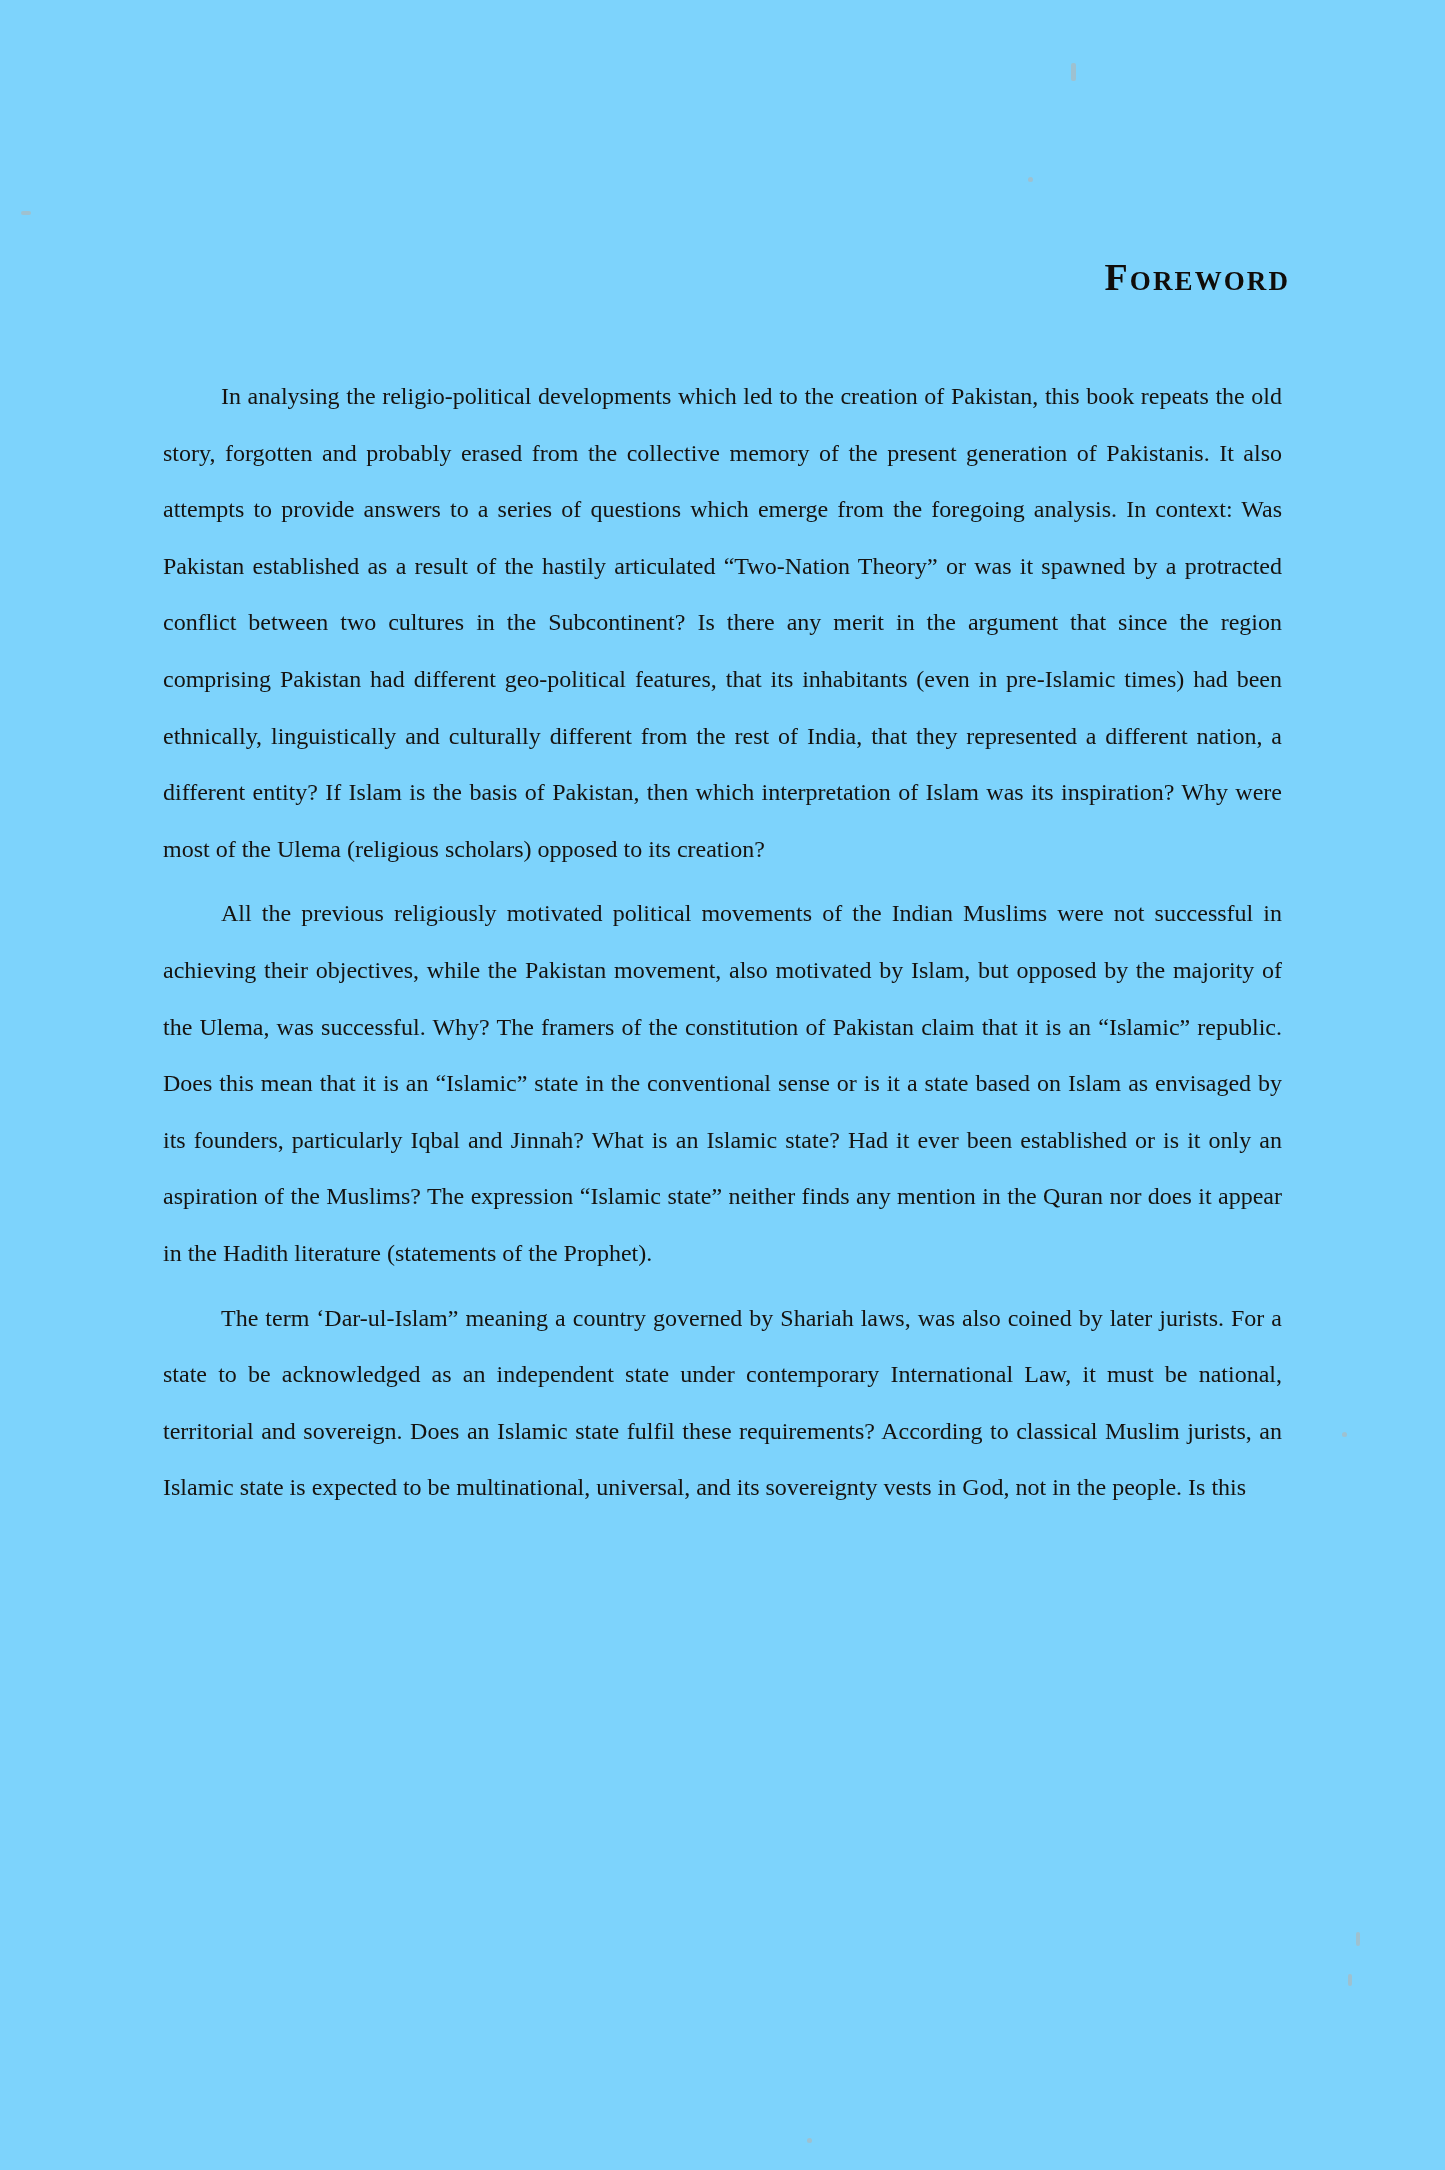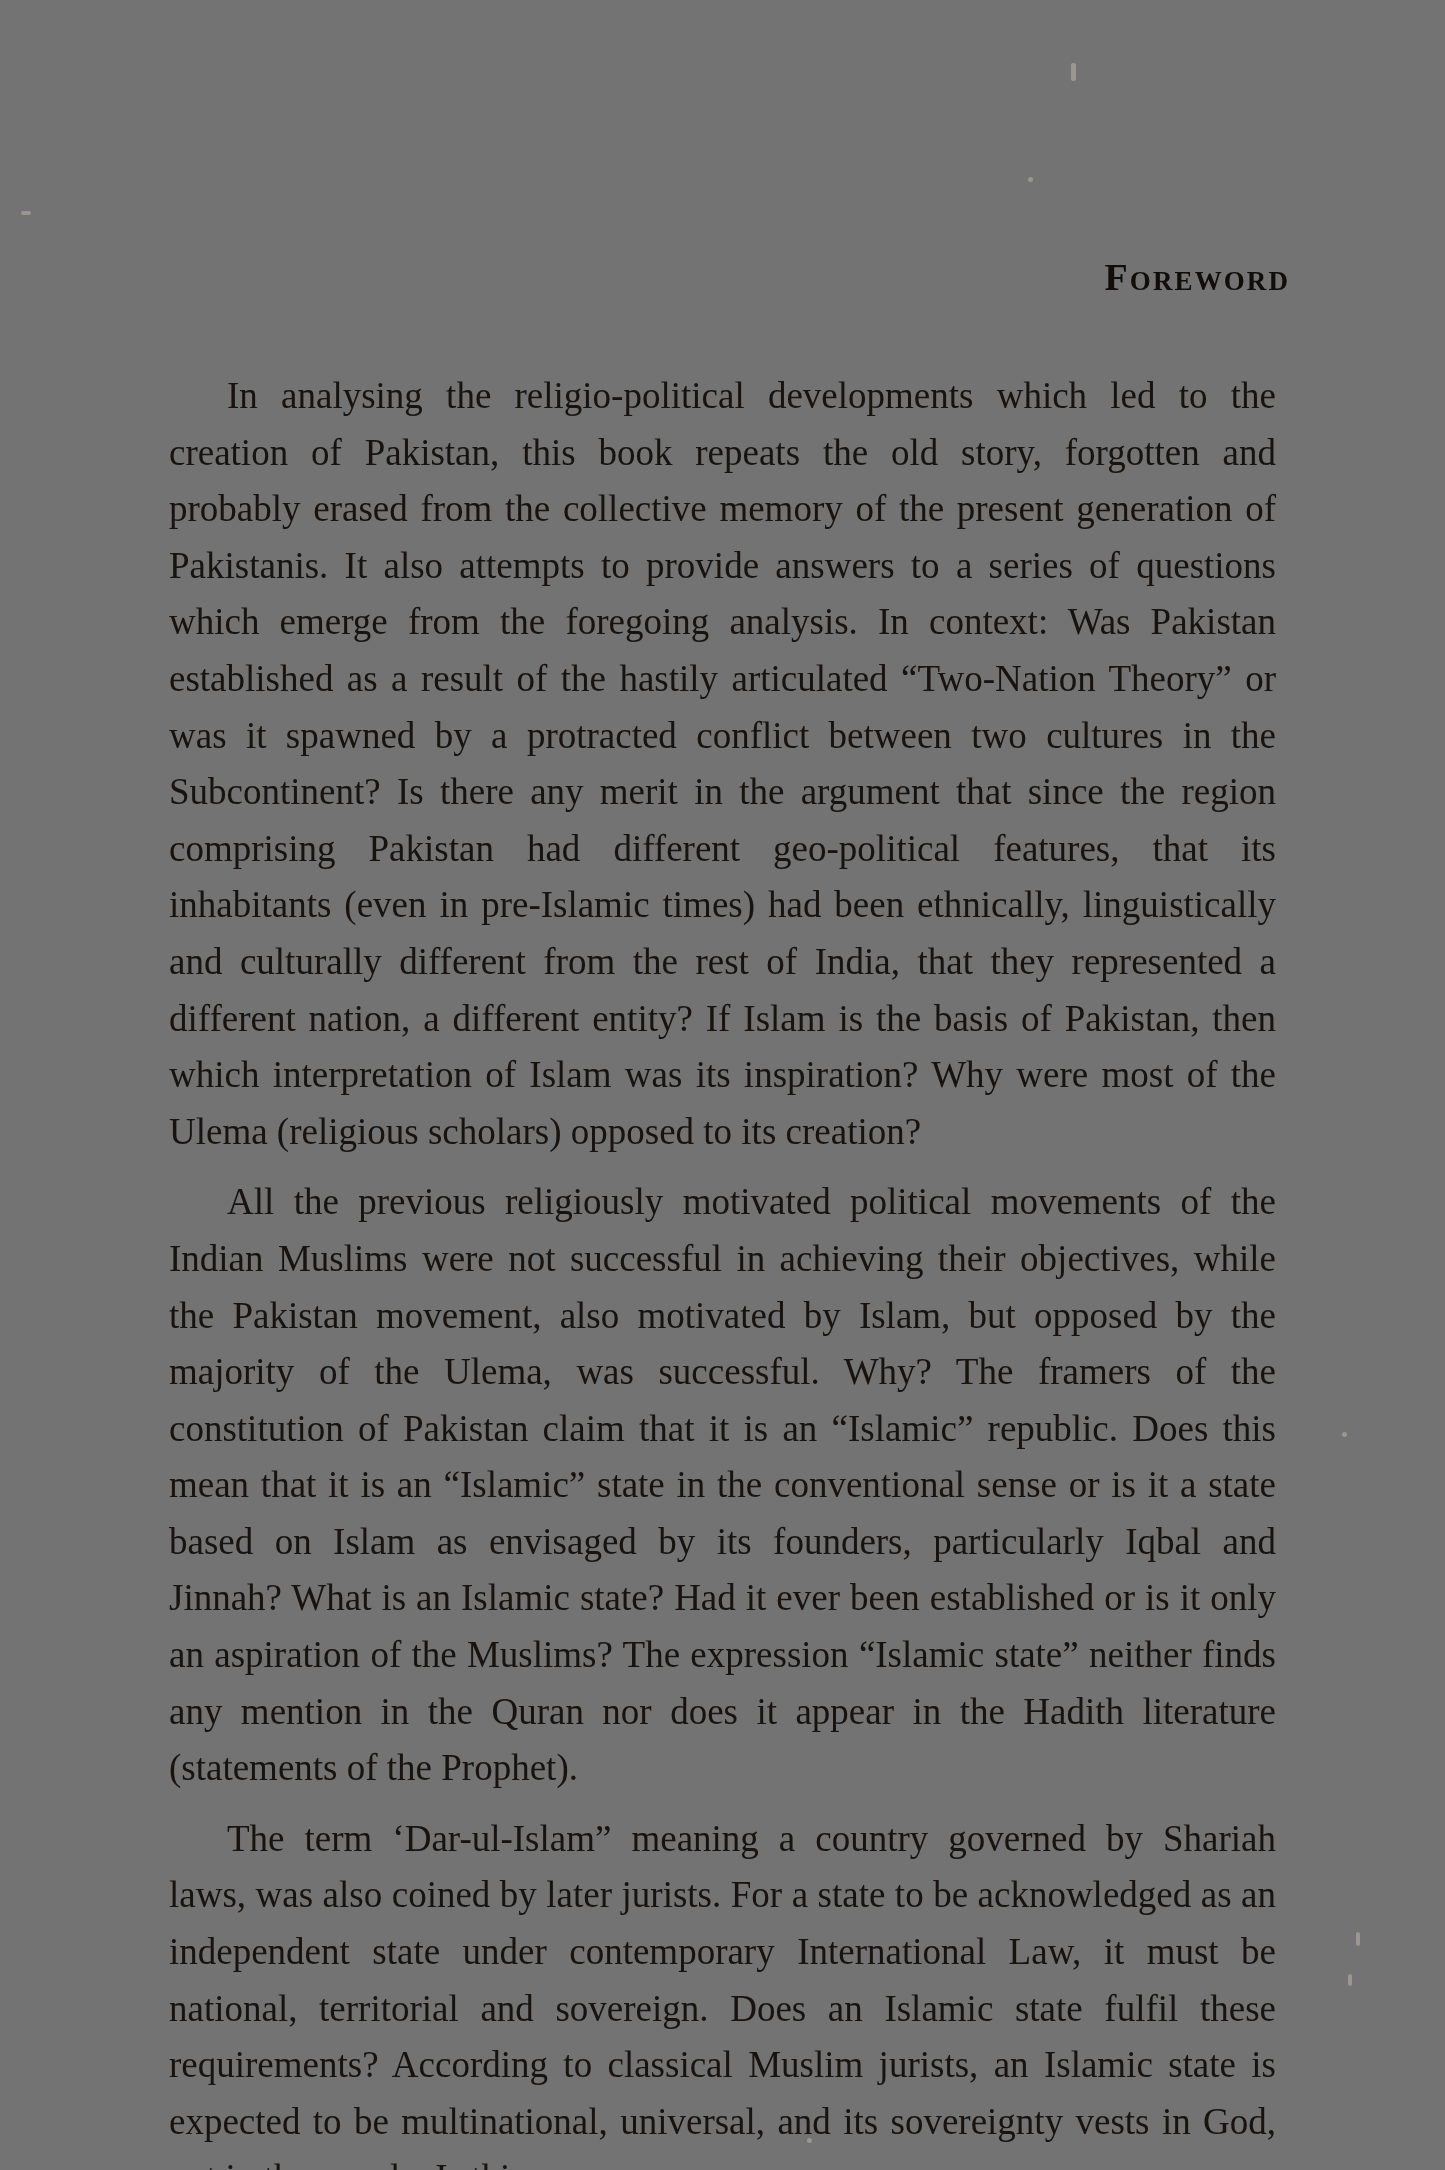--- a/index.html
+++ b/index.html
@@ -6,21 +6,21 @@
   html, body {
     margin: 0;
     padding: 0;
     background: #ffffff;
   }
 
   .page {
     position: relative;
     width: 1445px;
     height: 2170px;
-    background: #737373;
+    background: #7dd3fc;
     overflow: hidden;
     font-family: "Liberation Serif", "DejaVu Serif", serif;
     color: #1a1713;
     box-sizing: border-box;
   }
 
   
   .textblock {
     position: absolute;
     left: 155px;
@@ -38,24 +38,24 @@
     line-height: 1.0;
     margin: 0 0 72px 0;
     color: #100d0a;
   }
   
   .page-heading::first-letter {
     text-transform: uppercase;
   }
 
   .body-copy p {
-    margin: 14px;
+    margin: 8px;
     text-align: justify;
     text-justify: inter-word;
-    font-size: 37px;
+    font-size: 24px;
     line-height: 56.6px;
     text-indent: 58px;
     color: #161310;
     -webkit-font-smoothing: antialiased;
   }
 
   .body-copy p + p {
     margin-top: 0;
   }
 

